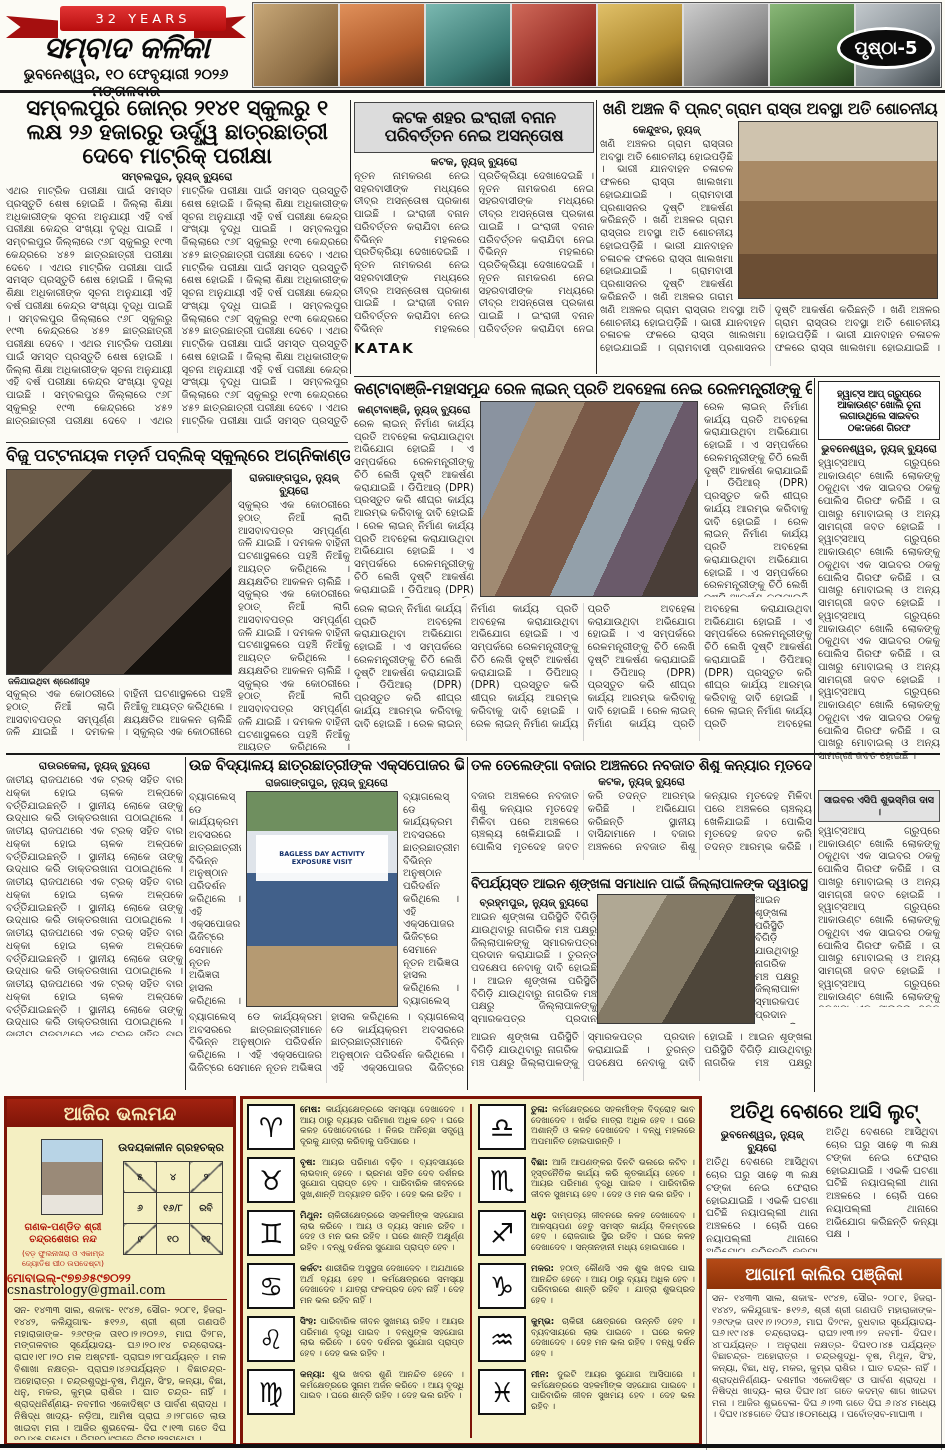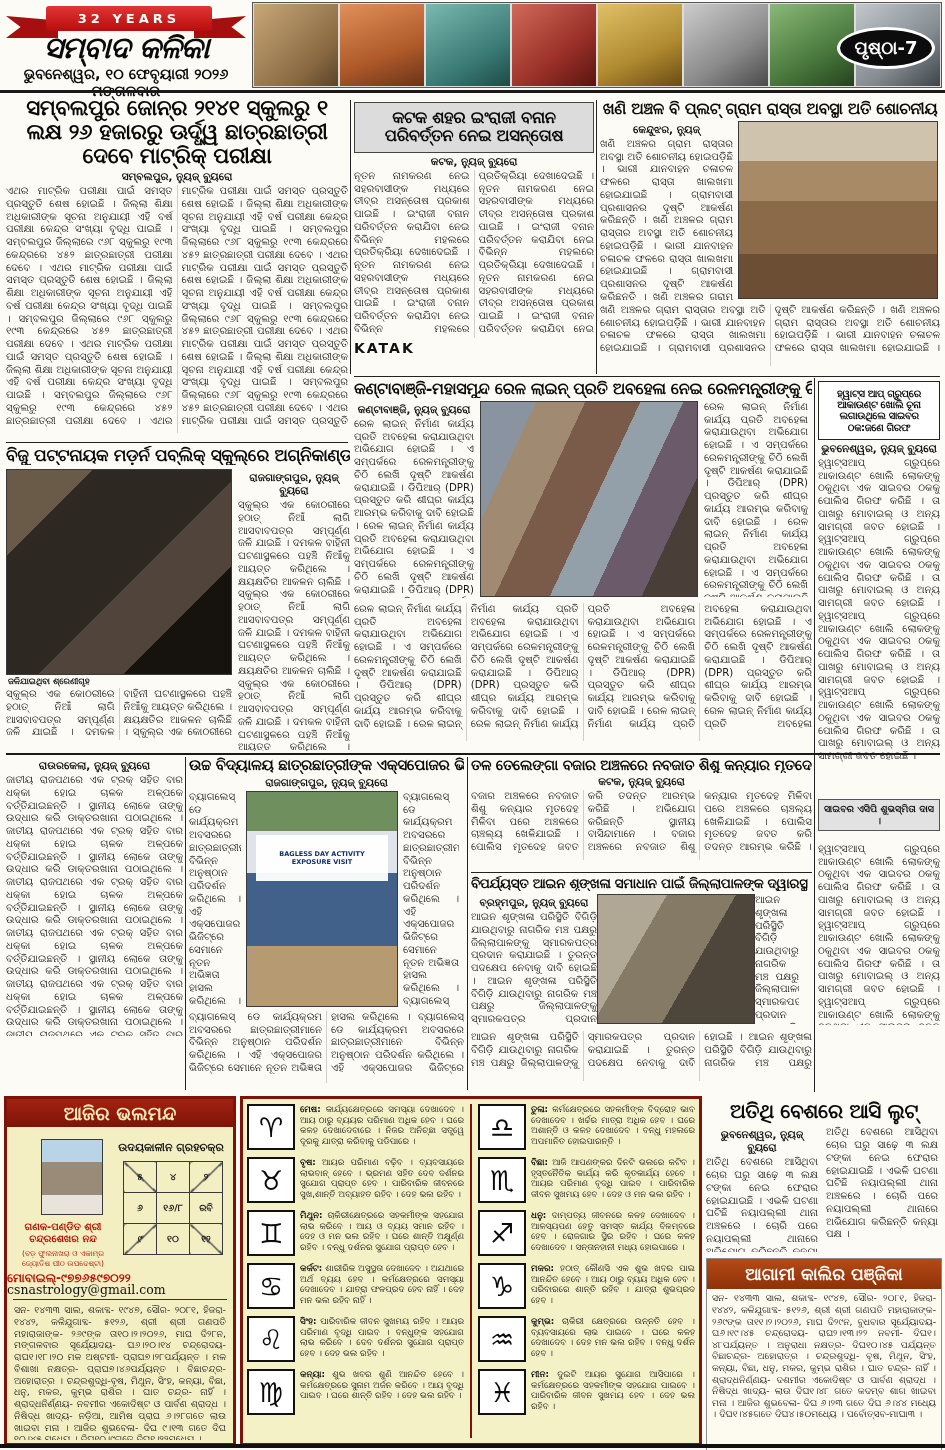--- a/index.html
+++ b/index.html
@@ -11,21 +11,21 @@
   .date{font-weight:bold;text-align:center;font-size:10.5px;padding:2px 0;color:#111}
   .bodytxt{font-size:10.2px;line-height:1.25;text-align:justify;overflow:hidden;color:#191919}
   .cols2{column-count:2;column-gap:9px;column-rule:1px solid #cfcfcf}
   .cols3{column-count:3;column-gap:9px;column-rule:1px solid #cfcfcf}
   .cols4{column-count:4;column-gap:9px;column-rule:1px solid #cfcfcf}
   .vr{background:#222;width:1px}
   .hr{background:#222;height:1px}
   .photo{border:1px solid #3a3a3a;position:relative;overflow:hidden}
   .caption{font-size:8.5px;font-weight:bold;padding:1px 2px;color:#111}
   
-  .ribbon-band{position:absolute;left:44px;top:6px;width:166px;height:25px;background:linear-gradient(#e23535,#b80d0d);border-radius:3px;color:#fff;font-weight:bold;font-size:13px;letter-spacing:4px;text-align:center;line-height:25px}
+  .ribbon-band{position:absolute;left:58px;top:6px;width:166px;height:25px;background:linear-gradient(#e23535,#b80d0d);border-radius:3px;color:#fff;font-weight:normal;font-size:13px;letter-spacing:4px;text-align:center;line-height:25px}
   .ribbon-tail{position:absolute;top:16px;width:52px;height:22px;background:#a50f0f}
   .tail-l{left:4px;clip-path:polygon(0 0,100% 20%,100% 100%,0 100%,28% 50%)}
   .tail-r{right:4px;clip-path:polygon(0 20%,100% 0,72% 50%,100% 100%,0 100%)}
   .logo{position:absolute;left:0;top:30px;width:100%;text-align:center;font-family:"DejaVu Serif",serif;font-style:italic;font-weight:bold;font-size:30px;letter-spacing:-1px;color:#0a0a0a}
   .mastdate{position:absolute;left:0;top:66px;width:100%;text-align:center;font-weight:bold;font-size:14.5px;color:#0a0a0a}
   .strip{position:absolute;left:252px;top:2px;width:690px;height:86px;display:flex;border:1px solid #555;background:#ddd}
   .tile{flex:1;margin:1px}
   .tile:nth-child(1){background:linear-gradient(135deg,#c8a878,#8a6a42 70%,#5a4428)}
   .tile:nth-child(2){background:linear-gradient(160deg,#e0905a,#b05a2a 60%,#6a3418)}
   .tile:nth-child(3){background:linear-gradient(150deg,#7ab8b0,#3a7a74 65%,#1e4a46)}
@@ -52,42 +52,42 @@
   .chart{border-collapse:collapse}
   .chart td{border:1px solid #3a3a3a;width:33px;height:31px;text-align:center;font-size:9.5px;font-weight:bold;color:#222}
   .diag1{background:linear-gradient(to top right,transparent 48%,#555 48%,#555 52%,transparent 52%)}
   .diag2{background:linear-gradient(to bottom right,transparent 48%,#555 48%,#555 52%,transparent 52%)}
   .astro-red{color:#b01205;text-align:center}
   .zrow{display:flex;gap:5px;margin-bottom:5px}
   .zicon{flex:none;width:48px;height:46px;background:#fff;border:2px solid #111;display:flex;align-items:center;justify-content:center;font-size:27px;color:#0a0a0a}
   .ztext{font-size:8.7px;line-height:1.22;text-align:justify;overflow:hidden;height:48px}
   .zname{font-weight:bold}
   .pan-head{background:linear-gradient(#b54a16,#8e3208);color:#fff;font-weight:bold;font-size:17px;text-align:center;line-height:30px}
-  .highlight-box{background:#e2e2e2;border:1px solid #555;font-size:9.5px;font-weight:bold;text-align:center;padding:3px 2px;margin:12px 0}
+  .highlight-box{background:#e2e2e2;border:1px solid #555;font-size:9.5px;font-weight:bold;text-align:center;padding:3px 2px;margin:3px 0}
 </style>
 </head>
 <body>
 
 <div class="abs" style="left:2px;top:0;width:248px;height:90px">
   <div class="ribbon-tail tail-l"></div>
   <div class="ribbon-tail tail-r"></div>
   <div class="ribbon-band">32 YEARS</div>
   <div class="logo">ସମ୍ବାଦ କଳିକା</div>
   <div class="mastdate">ଭୁବନେଶ୍ୱର, ୧୦ ଫେବୃୟାରୀ ୨୦୨୬ ମଙ୍ଗଳବାର</div>
 </div>
 <div class="strip">
   <div class="tile"></div>
   <div class="tile"></div>
   <div class="tile"></div>
   <div class="tile"></div>
   <div class="tile"></div>
   <div class="tile"></div>
   <div class="tile"></div>
   <div class="tile"></div>
-  <div class="badge">ପୃଷ୍ଠା-7</div>
+  <div class="badge">ପୃଷ୍ଠା-5</div>
 </div>
 <div class="abs" style="left:0;top:90px;width:945px;height:3px;background:#1a1a1a"></div>
 
 <div class="abs" style="left:6px;top:96px;width:342px;height:346px">
   <div class="head" style="font-size:21.5px">ସମ୍ବଲପୁର ଜୋନ୍‌ର ୨୧୪୧ ସ୍କୁଲରୁ ୧ ଲକ୍ଷ ୨୬ ହଜାରରୁ ଊର୍ଦ୍ଧ୍ୱ ଛାତ୍ରଛାତ୍ରୀ ଦେବେ ମାଟ୍ରିକ୍ ପରୀକ୍ଷା</div>
   <div class="date">ସମ୍ବଲପୁର, ନ୍ୟୁଜ୍ ବ୍ୟୁରୋ</div>
   <div class="bodytxt cols2" style="height:248px">ଏଥର ମାଟ୍ରିକ ପରୀକ୍ଷା ପାଇଁ ସମସ୍ତ ପ୍ରସ୍ତୁତି ଶେଷ ହୋଇଛି । ଜିଲ୍ଲା ଶିକ୍ଷା ଅଧିକାରୀଙ୍କ ସୂଚନା ଅନୁଯାୟୀ ଏହି ବର୍ଷ ପରୀକ୍ଷା କେନ୍ଦ୍ର ସଂଖ୍ୟା ବୃଦ୍ଧି ପାଇଛି । ସମ୍ବଲପୁର ଜିଲ୍ଲାରେ ୯୬୮ ସ୍କୁଲରୁ ୧୯୩ କେନ୍ଦ୍ରରେ ୪୫୨ ଛାତ୍ରଛାତ୍ରୀ ପରୀକ୍ଷା ଦେବେ । ଏଥର ମାଟ୍ରିକ ପରୀକ୍ଷା ପାଇଁ ସମସ୍ତ ପ୍ରସ୍ତୁତି ଶେଷ ହୋଇଛି । ଜିଲ୍ଲା ଶିକ୍ଷା ଅଧିକାରୀଙ୍କ ସୂଚନା ଅନୁଯାୟୀ ଏହି ବର୍ଷ ପରୀକ୍ଷା କେନ୍ଦ୍ର ସଂଖ୍ୟା ବୃଦ୍ଧି ପାଇଛି । ସମ୍ବଲପୁର ଜିଲ୍ଲାରେ ୯୬୮ ସ୍କୁଲରୁ ୧୯୩ କେନ୍ଦ୍ରରେ ୪୫୨ ଛାତ୍ରଛାତ୍ରୀ ପରୀକ୍ଷା ଦେବେ । ଏଥର ମାଟ୍ରିକ ପରୀକ୍ଷା ପାଇଁ ସମସ୍ତ ପ୍ରସ୍ତୁତି ଶେଷ ହୋଇଛି । ଜିଲ୍ଲା ଶିକ୍ଷା ଅଧିକାରୀଙ୍କ ସୂଚନା ଅନୁଯାୟୀ ଏହି ବର୍ଷ ପରୀକ୍ଷା କେନ୍ଦ୍ର ସଂଖ୍ୟା ବୃଦ୍ଧି ପାଇଛି । ସମ୍ବଲପୁର ଜିଲ୍ଲାରେ ୯୬୮ ସ୍କୁଲରୁ ୧୯୩ କେନ୍ଦ୍ରରେ ୪୫୨ ଛାତ୍ରଛାତ୍ରୀ ପରୀକ୍ଷା ଦେବେ । ଏଥର ମାଟ୍ରିକ ପରୀକ୍ଷା ପାଇଁ ସମସ୍ତ ପ୍ରସ୍ତୁତି ଶେଷ ହୋଇଛି । ଜିଲ୍ଲା ଶିକ୍ଷା ଅଧିକାରୀଙ୍କ ସୂଚନା ଅନୁଯାୟୀ ଏହି ବର୍ଷ ପରୀକ୍ଷା କେନ୍ଦ୍ର ସଂଖ୍ୟା ବୃଦ୍ଧି ପାଇଛି । ସମ୍ବଲପୁର ଜିଲ୍ଲାରେ ୯୬୮ ସ୍କୁଲରୁ ୧୯୩ କେନ୍ଦ୍ରରେ ୪୫୨ ଛାତ୍ରଛାତ୍ରୀ ପରୀକ୍ଷା ଦେବେ । ଏଥର ମାଟ୍ରିକ ପରୀକ୍ଷା ପାଇଁ ସମସ୍ତ ପ୍ରସ୍ତୁତି ଶେଷ ହୋଇଛି । ଜିଲ୍ଲା ଶିକ୍ଷା ଅଧିକାରୀଙ୍କ ସୂଚନା ଅନୁଯାୟୀ ଏହି ବର୍ଷ ପରୀକ୍ଷା କେନ୍ଦ୍ର ସଂଖ୍ୟା ବୃଦ୍ଧି ପାଇଛି । ସମ୍ବଲପୁର ଜିଲ୍ଲାରେ ୯୬୮ ସ୍କୁଲରୁ ୧୯୩ କେନ୍ଦ୍ରରେ ୪୫୨ ଛାତ୍ରଛାତ୍ରୀ ପରୀକ୍ଷା ଦେବେ । ଏଥର ମାଟ୍ରିକ ପରୀକ୍ଷା ପାଇଁ ସମସ୍ତ ପ୍ରସ୍ତୁତି ଶେଷ ହୋଇଛି । ଜିଲ୍ଲା ଶିକ୍ଷା ଅଧିକାରୀଙ୍କ ସୂଚନା ଅନୁଯାୟୀ ଏହି ବର୍ଷ ପରୀକ୍ଷା କେନ୍ଦ୍ର ସଂଖ୍ୟା ବୃଦ୍ଧି ପାଇଛି । ସମ୍ବଲପୁର ଜିଲ୍ଲାରେ ୯୬୮ ସ୍କୁଲରୁ ୧୯୩ କେନ୍ଦ୍ରରେ ୪୫୨ ଛାତ୍ରଛାତ୍ରୀ ପରୀକ୍ଷା ଦେବେ । ଏଥର ମାଟ୍ରିକ ପରୀକ୍ଷା ପାଇଁ ସମସ୍ତ ପ୍ରସ୍ତୁତି ଶେଷ ହୋଇଛି । ଜିଲ୍ଲା ଶିକ୍ଷା ଅଧିକାରୀଙ୍କ ସୂଚନା ଅନୁଯାୟୀ ଏହି ବର୍ଷ ପରୀକ୍ଷା କେନ୍ଦ୍ର ସଂଖ୍ୟା ବୃଦ୍ଧି ପାଇଛି । ସମ୍ବଲପୁର ଜିଲ୍ଲାରେ ୯୬୮ ସ୍କୁଲରୁ ୧୯୩ କେନ୍ଦ୍ରରେ ୪୫୨ ଛାତ୍ରଛାତ୍ରୀ ପରୀକ୍ଷା ଦେବେ । </div>
 </div>
 <div class="abs vr" style="left:350px;top:100px;height:274px"></div>
 

